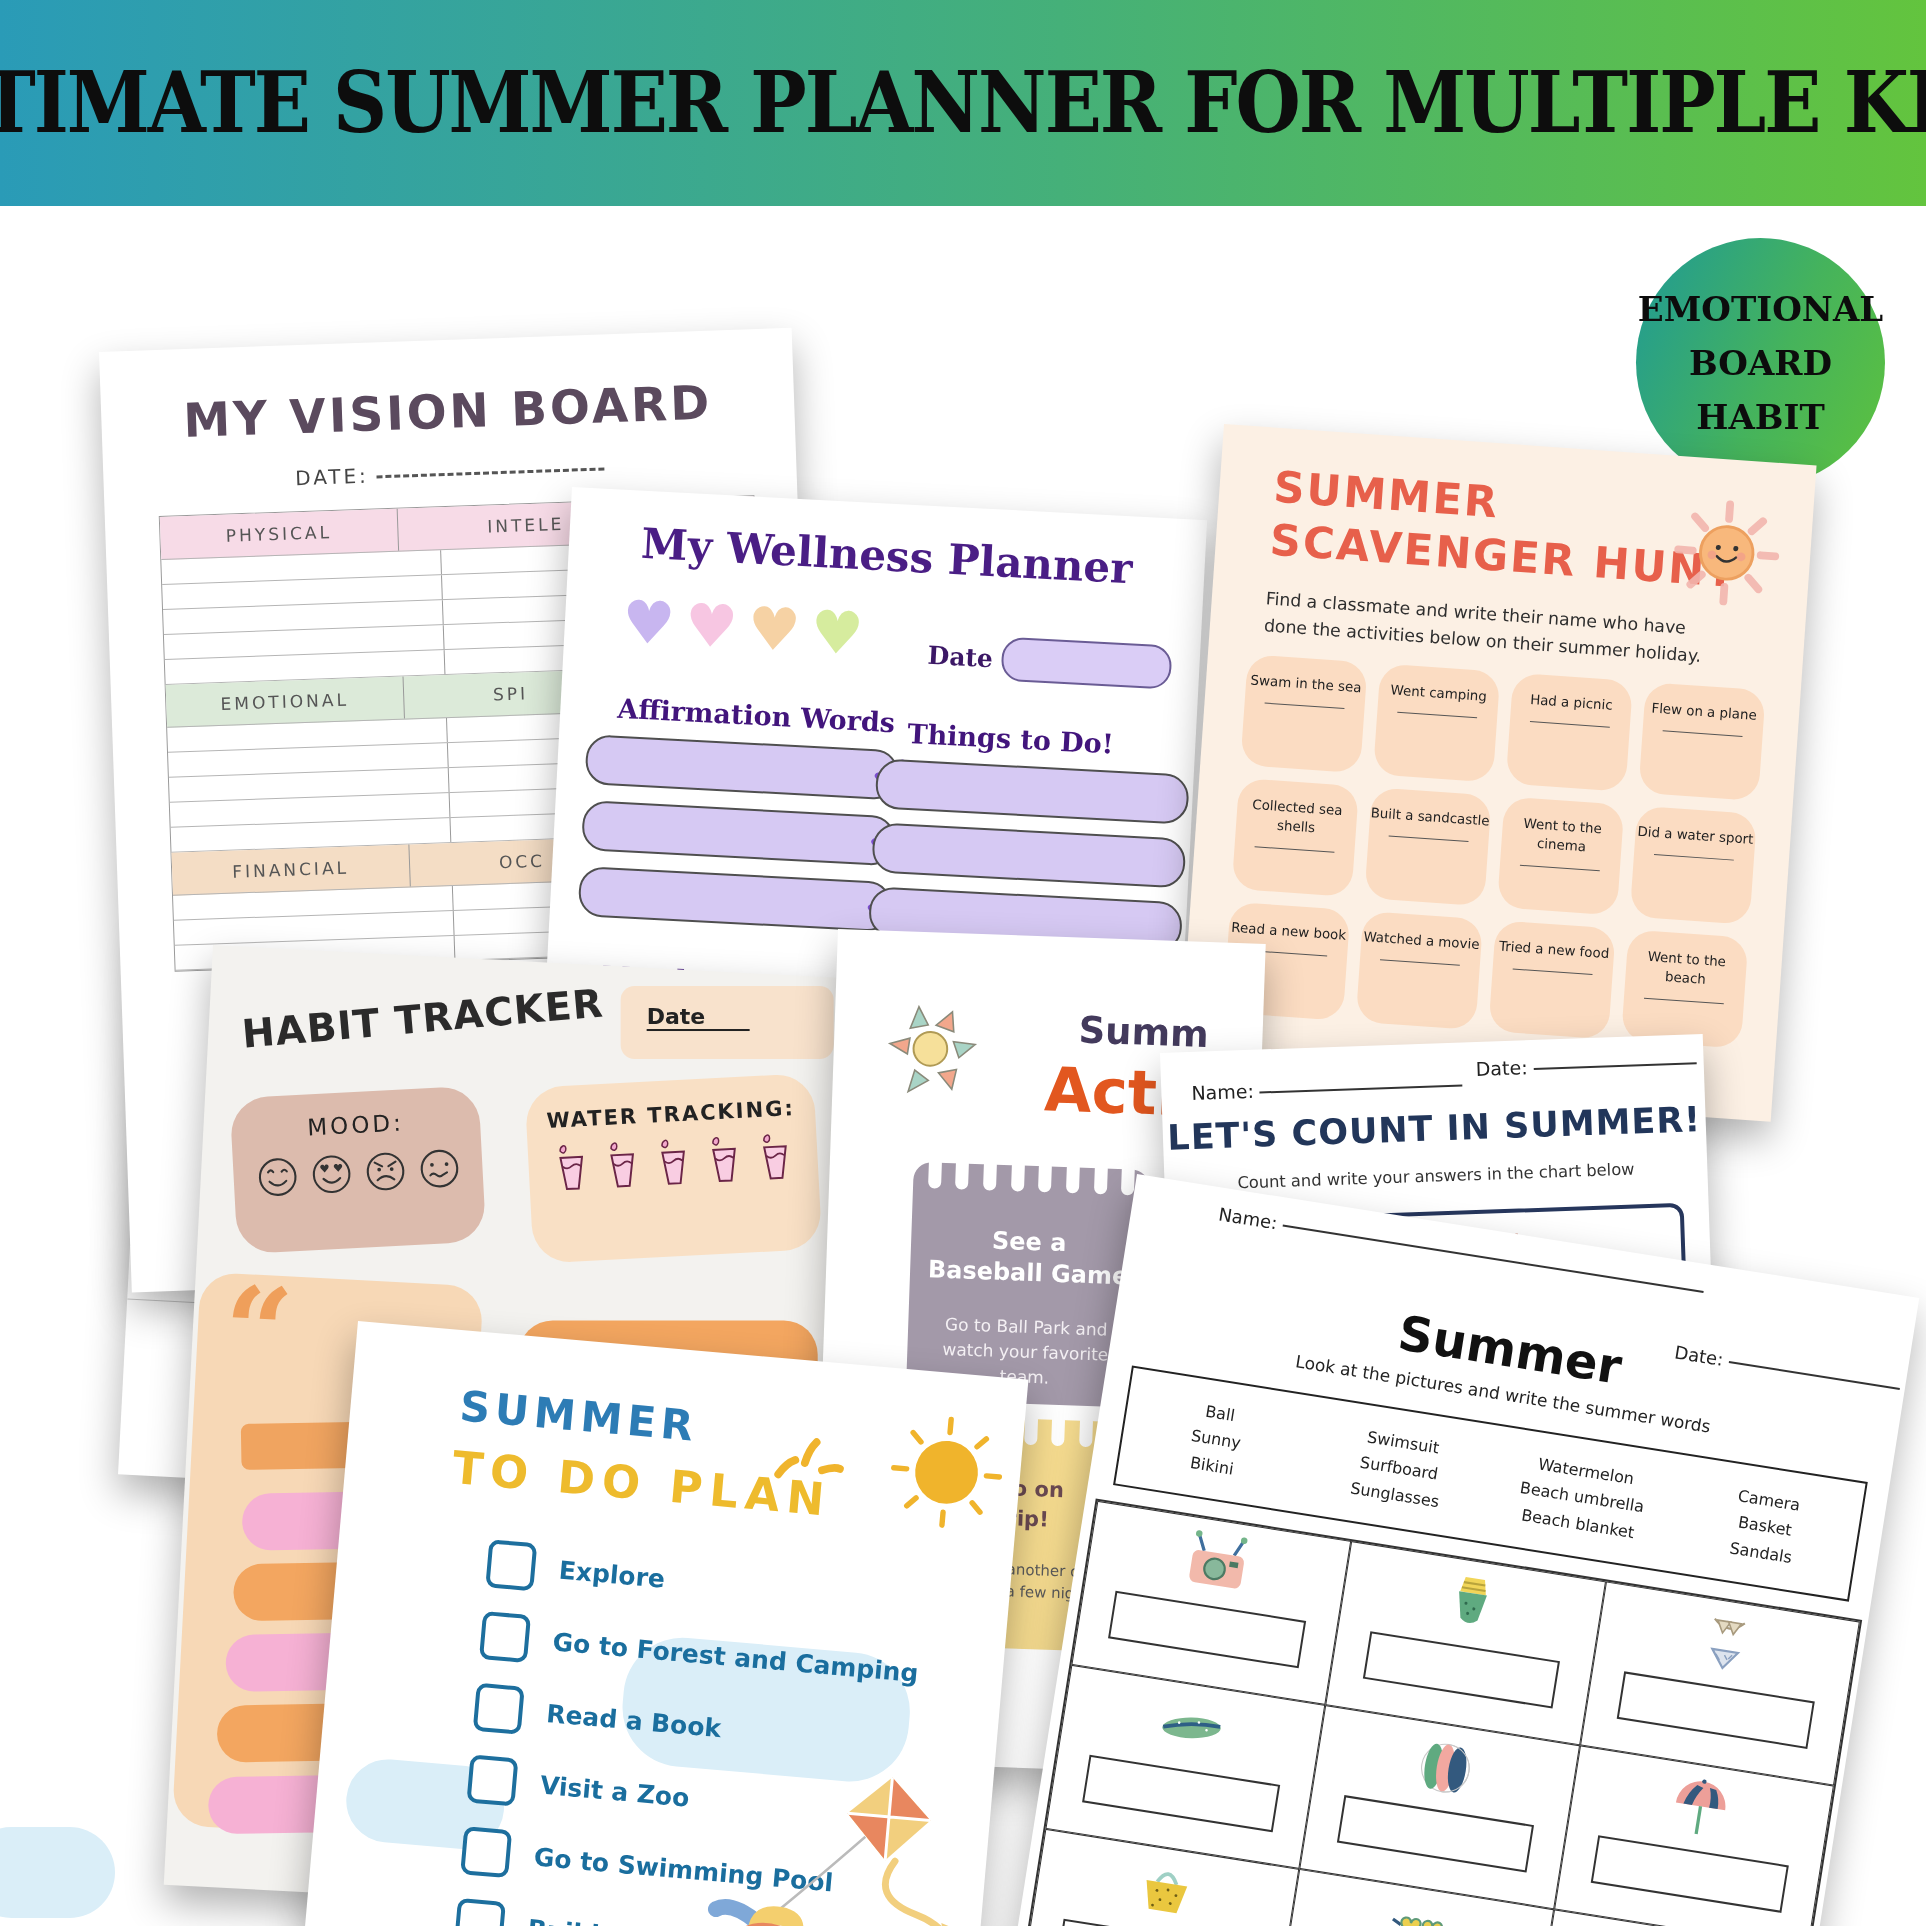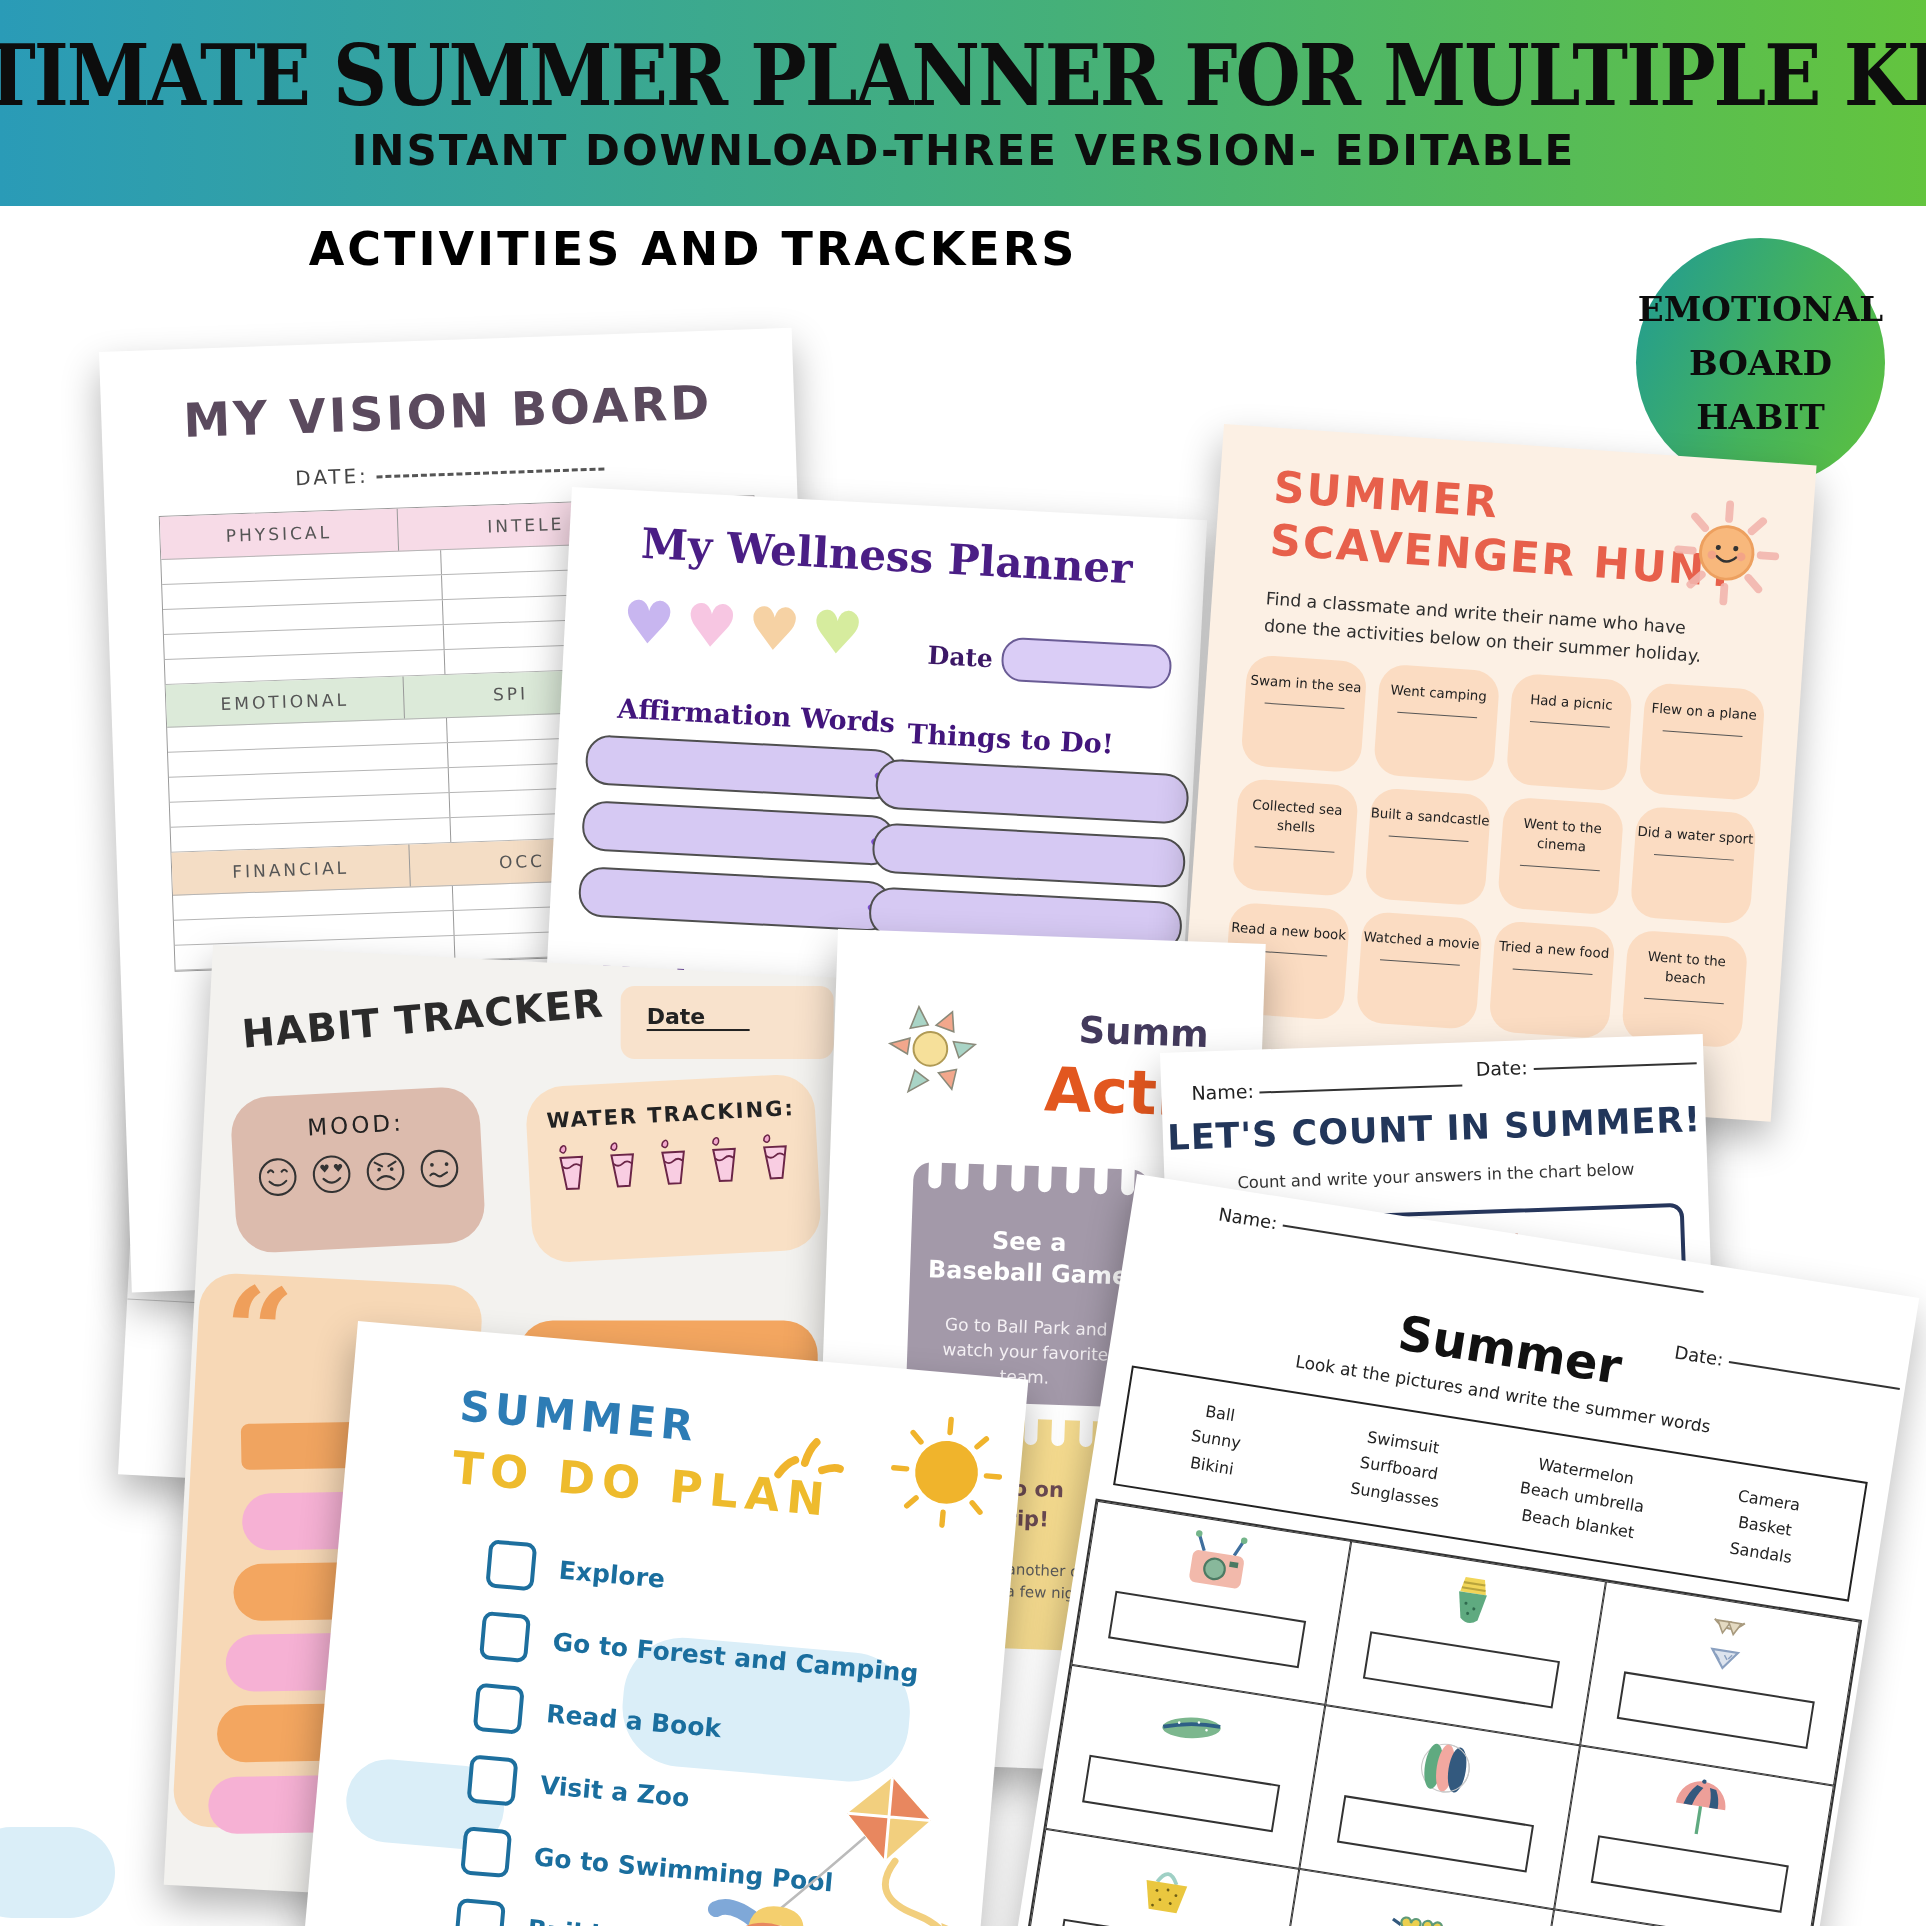--- a/index.html
+++ b/index.html
@@ -398,25 +398,23 @@
         <path d="M8 34a22 22 0 0144 0" stroke="#5faa80" stroke-width="4" fill="none"></path>
         <path d="M18 34q3-10 12-14M30 34q1-11 8-15" stroke="#7fb58a" stroke-width="1.8" fill="none"></path>
       </symbol>
   </defs>
 </svg>
 
 <div class="canvas">
 
   <div class="hdr">
     <div class="hdr-title">ULTIMATE SUMMER PLANNER FOR MULTIPLE KIDS</div>
-    <div class="hdr-sub">INSTANT DOWNLOAD-THREE VERSION- EDITABLE</div>
   </div>
 
   <div class="tagline">
-    <div>ACTIVITIES AND TRACKERS</div>
   </div>
 
   <div class="badge">
     <span>EMOTIONAL</span>
     <span>BOARD</span>
     <span>HABIT</span>
   </div>
 
   <div class="page sliver">
     <div class="ln"></div>

